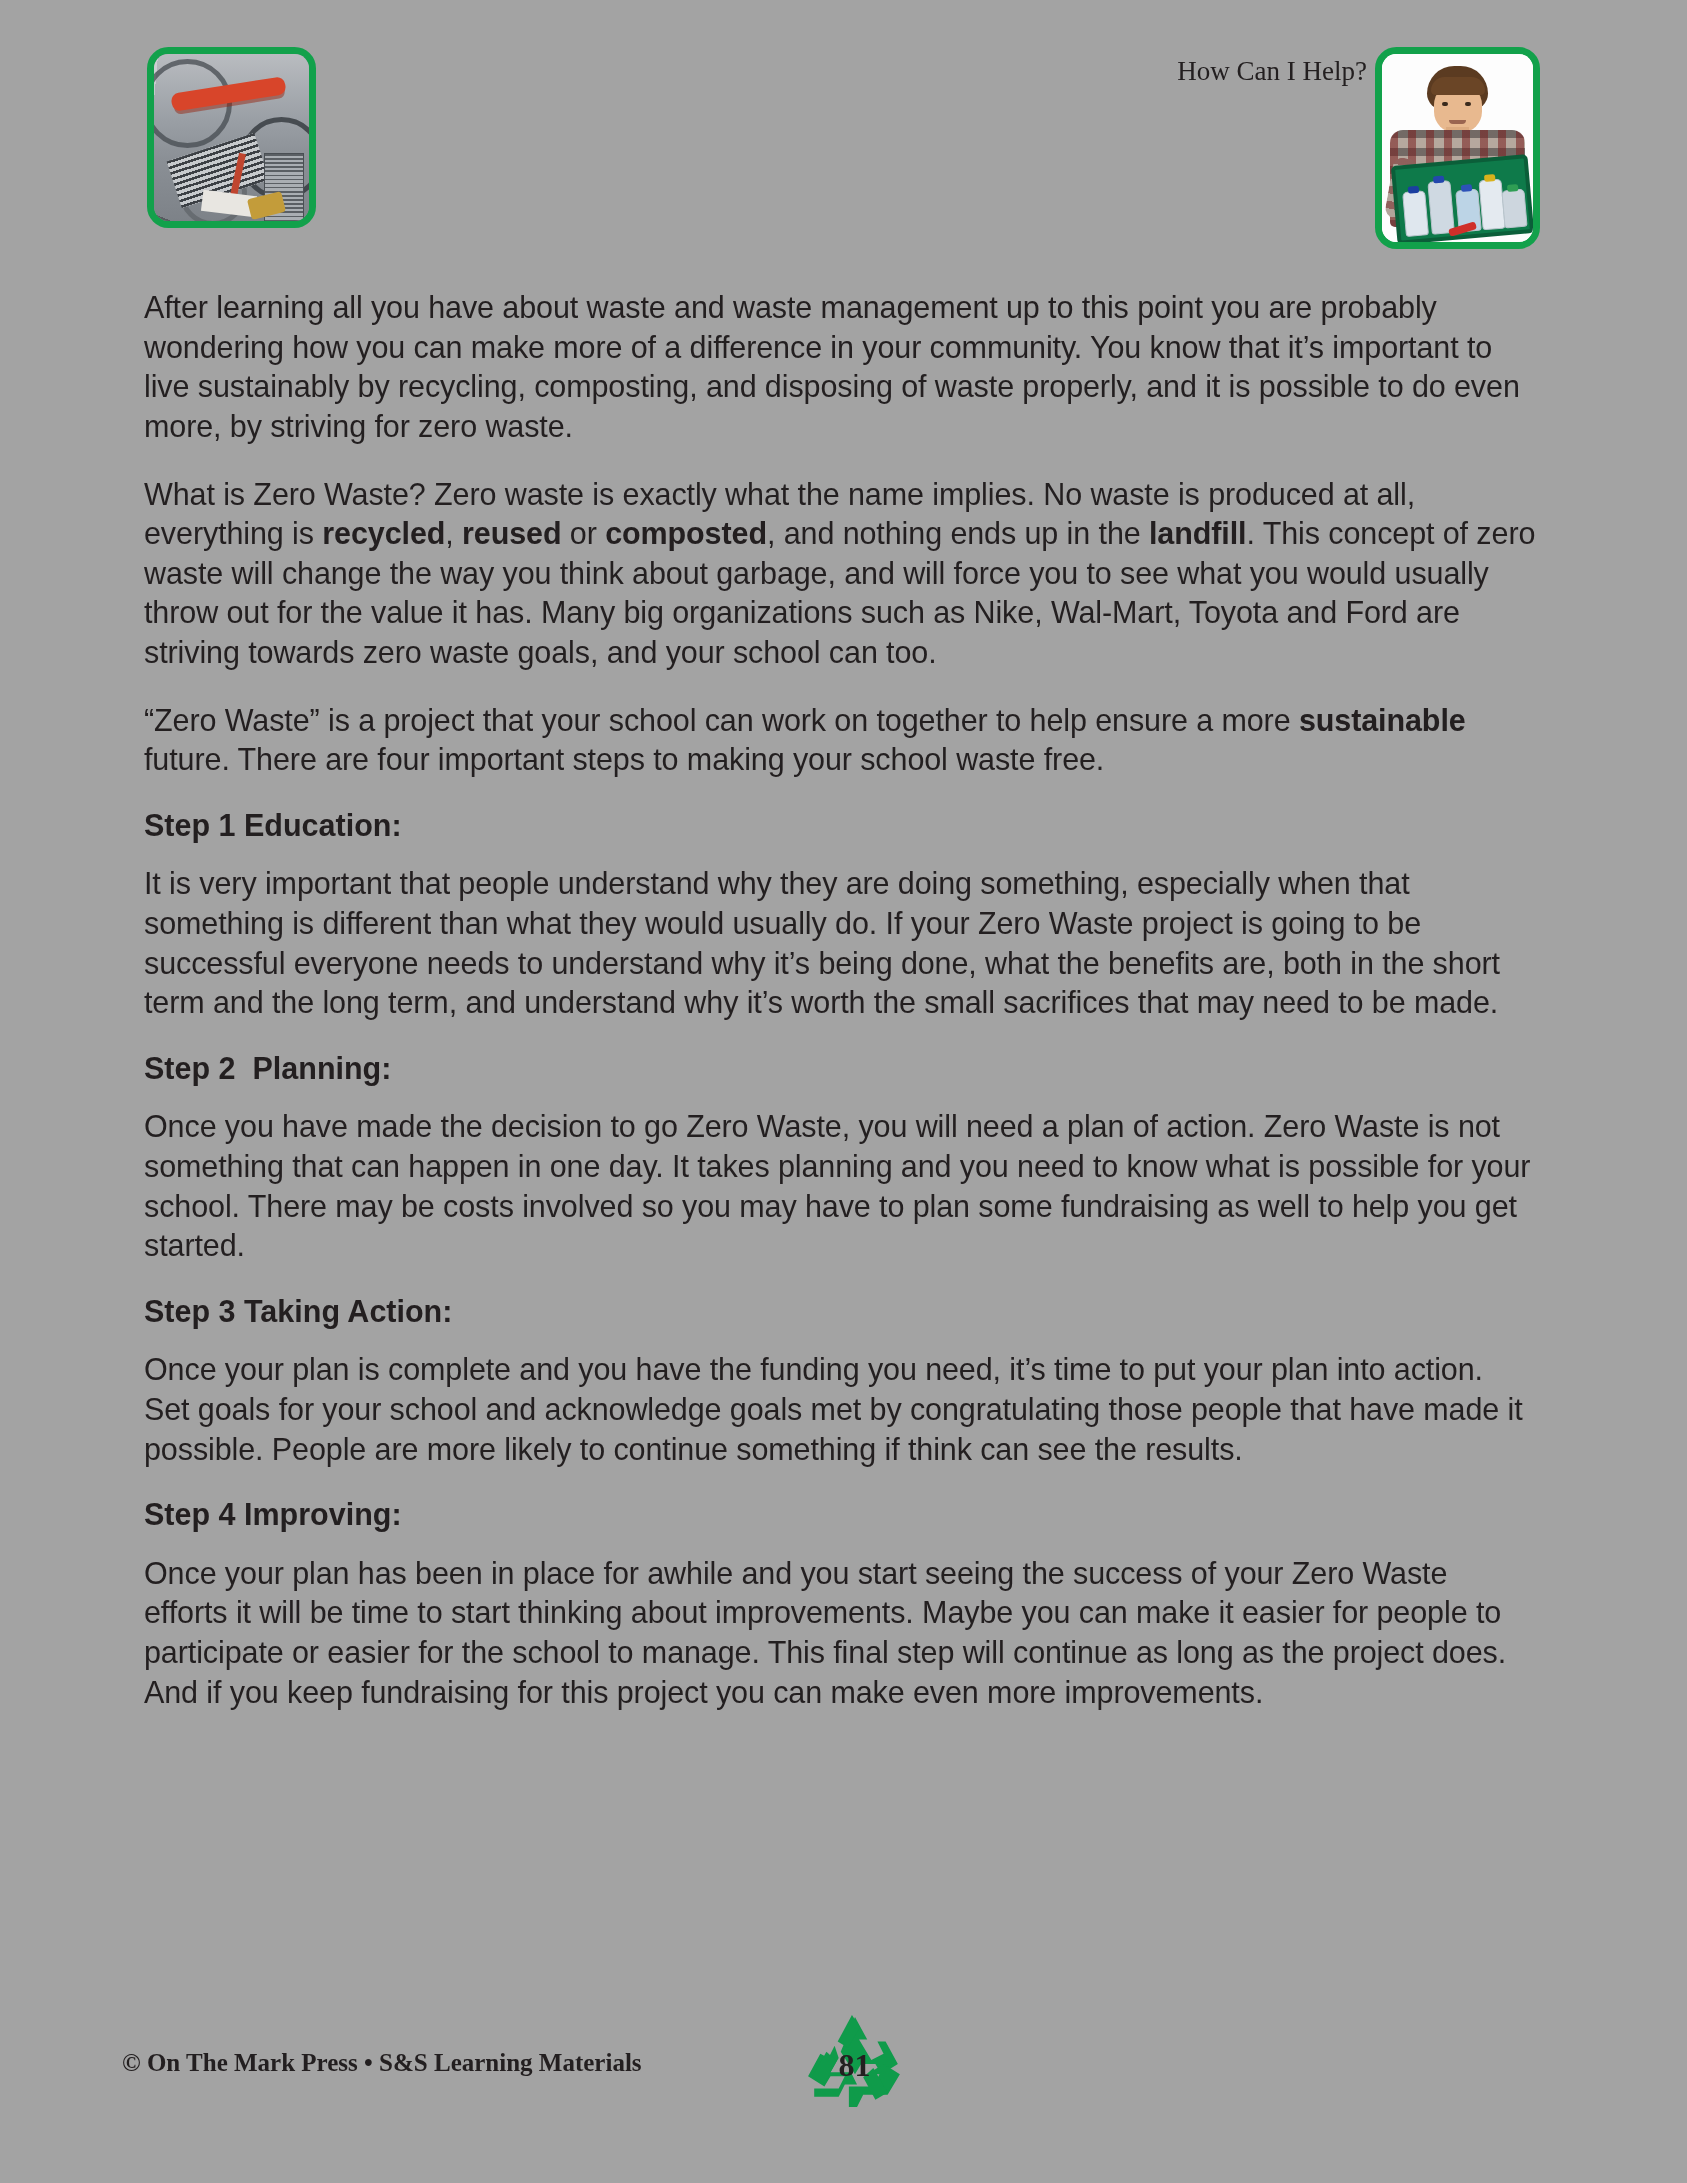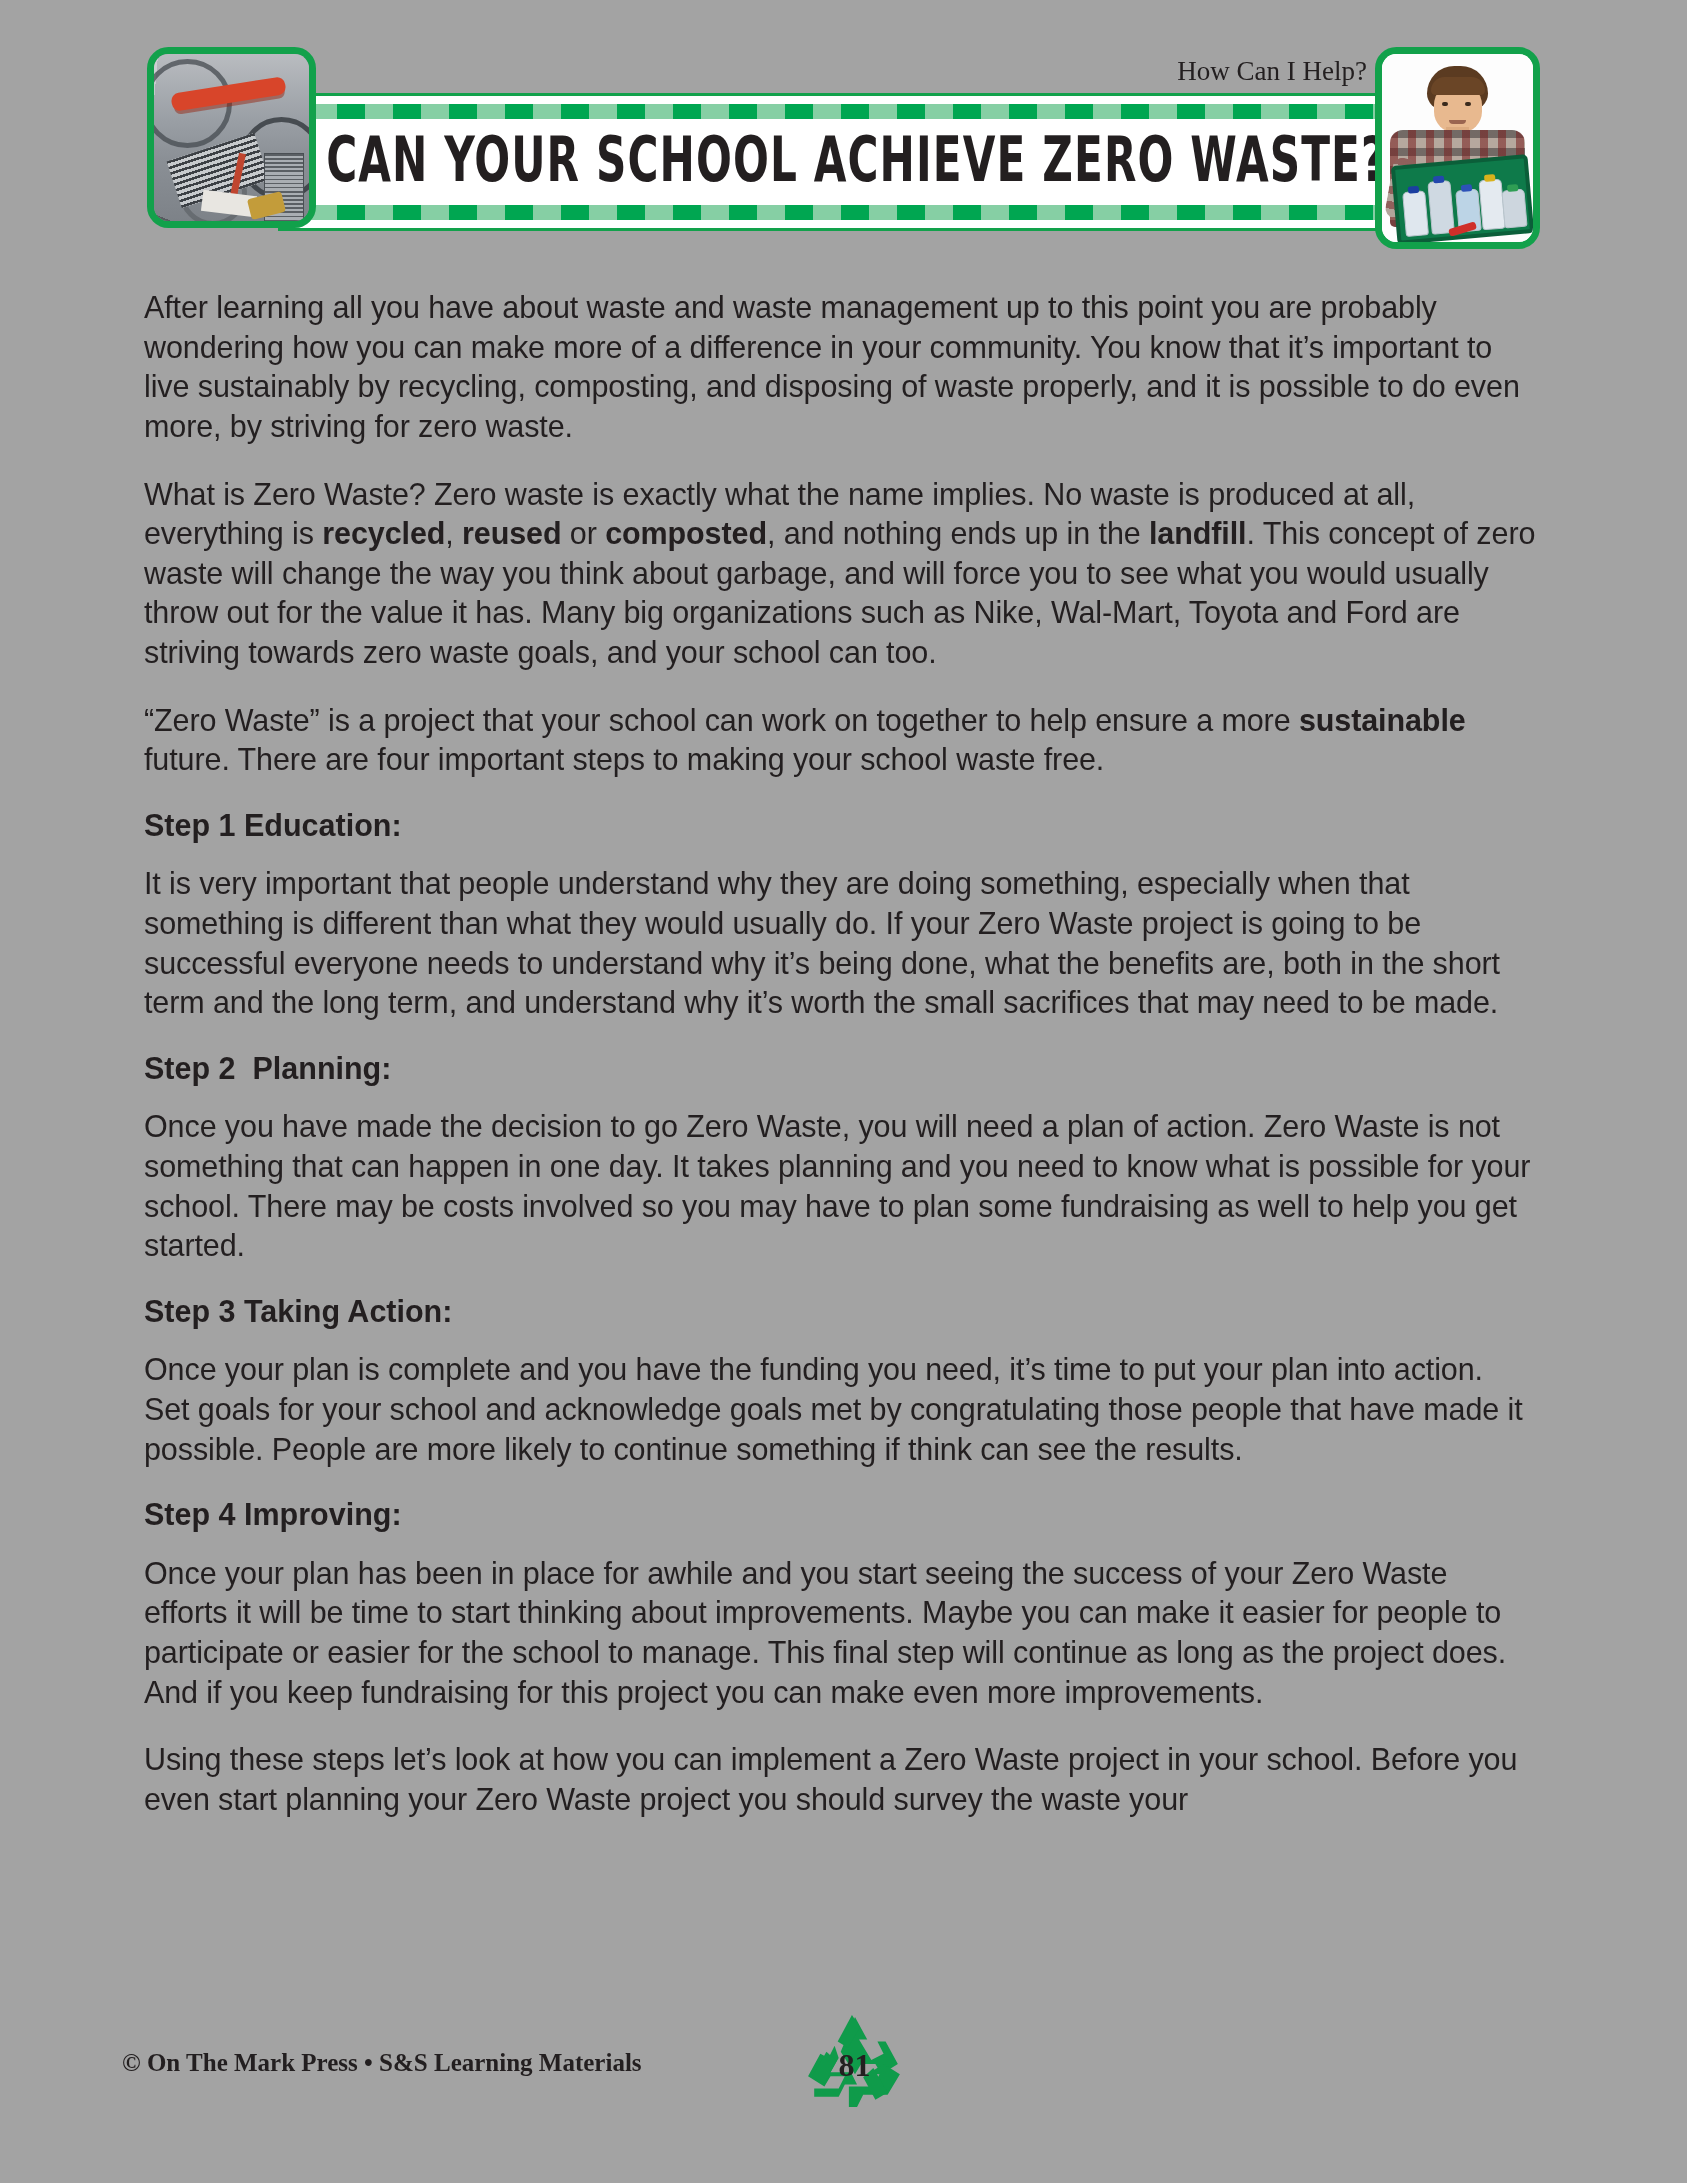--- a/index.html
+++ b/index.html
@@ -340,25 +340,20 @@
 </style>
 </head>
 <body>
 
 <div class="page">
 
   <div class="header">
 
     <div class="kicker">How Can I Help?</div>
 
-    <div class="banner-box">
-      <div class="dash-bar top"></div>
-      <div class="banner-title">Can Your School Achieve Zero Waste?</div>
-      <div class="dash-bar bottom"></div>
-    </div>
 
     <div class="photo-left">
       <div class="scrap"></div>
       <div class="scrap-ring r1"></div>
       <div class="scrap-ring r2"></div>
       <div class="scrap-ring r3"></div>
       <div class="scrap-red"></div>
       <div class="scrap-grille"></div>
       <div class="scrap-red2"></div>
       <div class="scrap-rad"></div>
@@ -403,21 +398,20 @@
 
     <h3 class="step">Step 2  Planning:</h3>
     <p class="body">Once you have made the decision to go Zero Waste, you will need a plan of action. Zero Waste is not something that can happen in one day. It takes planning and you need to know what is possible for your school. There may be costs involved so you may have to plan some fundraising as well to help you get started.</p>
 
     <h3 class="step">Step 3 Taking Action:</h3>
     <p class="body">Once your plan is complete and you have the funding you need, it’s time to put your plan into action. Set goals for your school and acknowledge goals met by congratulating those people that have made it possible. People are more likely to continue something if think can see the results.</p>
 
     <h3 class="step">Step 4 Improving:</h3>
     <p class="body">Once your plan has been in place for awhile and you start seeing the success of your Zero Waste efforts it will be time to start thinking about improvements. Maybe you can make it easier for people to participate or easier for the school to manage. This final step will continue as long as the project does. And if you keep fundraising for this project you can make even more improvements.</p>
 
-    <p class="body">Using these steps let’s look at how you can implement a Zero Waste project in your school. Before you even start planning your Zero Waste project you should survey the waste your</p>
   </div>
 
   <div class="footer">
     <div class="footer-left">© On The Mark Press • S&amp;S Learning Materials</div>
 
     <div class="recycle-mark">
       <svg viewBox="0 0 100 100" width="102" height="102" aria-hidden="true">
         <g fill="#0f9b4a">
           <path d="M50 6 L62 28 L54 28 L66 48 L78 42 L72 30 L80 30 L92 52 L76 62 L70 52 L56 52 L50 62 L36 40 Z"></path>
           <path d="M30 34 L24 46 L16 42 L4 64 L20 74 L26 64 L40 64 L34 76 L10 76 L10 84 L34 84 L40 72 L52 72 L46 60 L26 60 L34 46 Z"></path>

